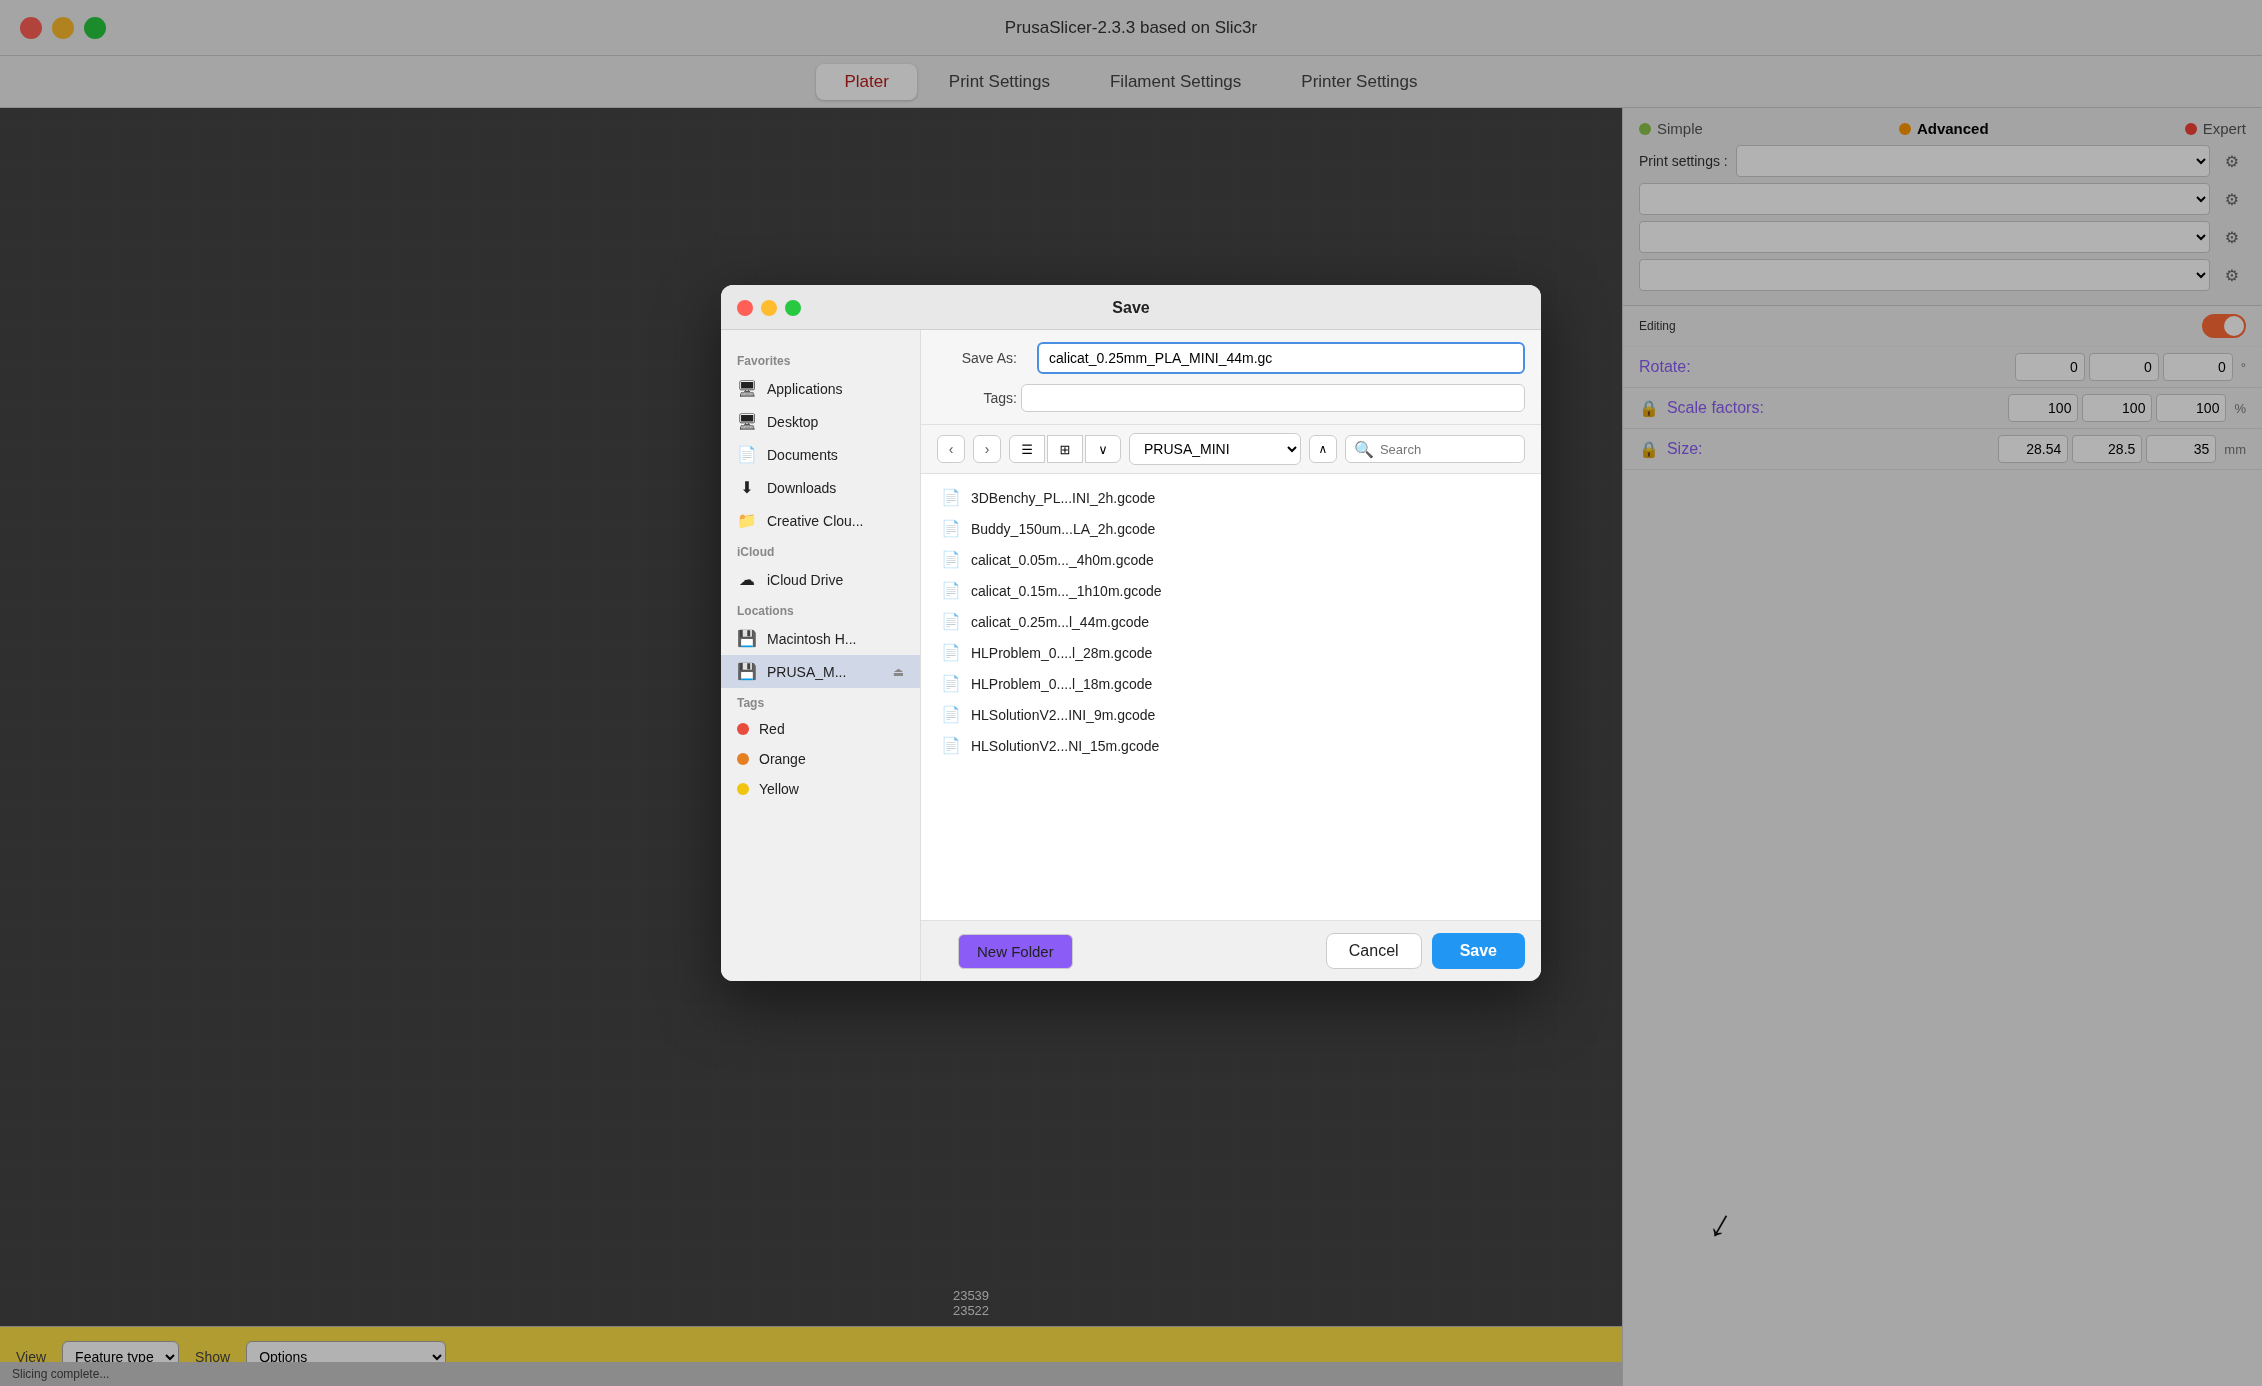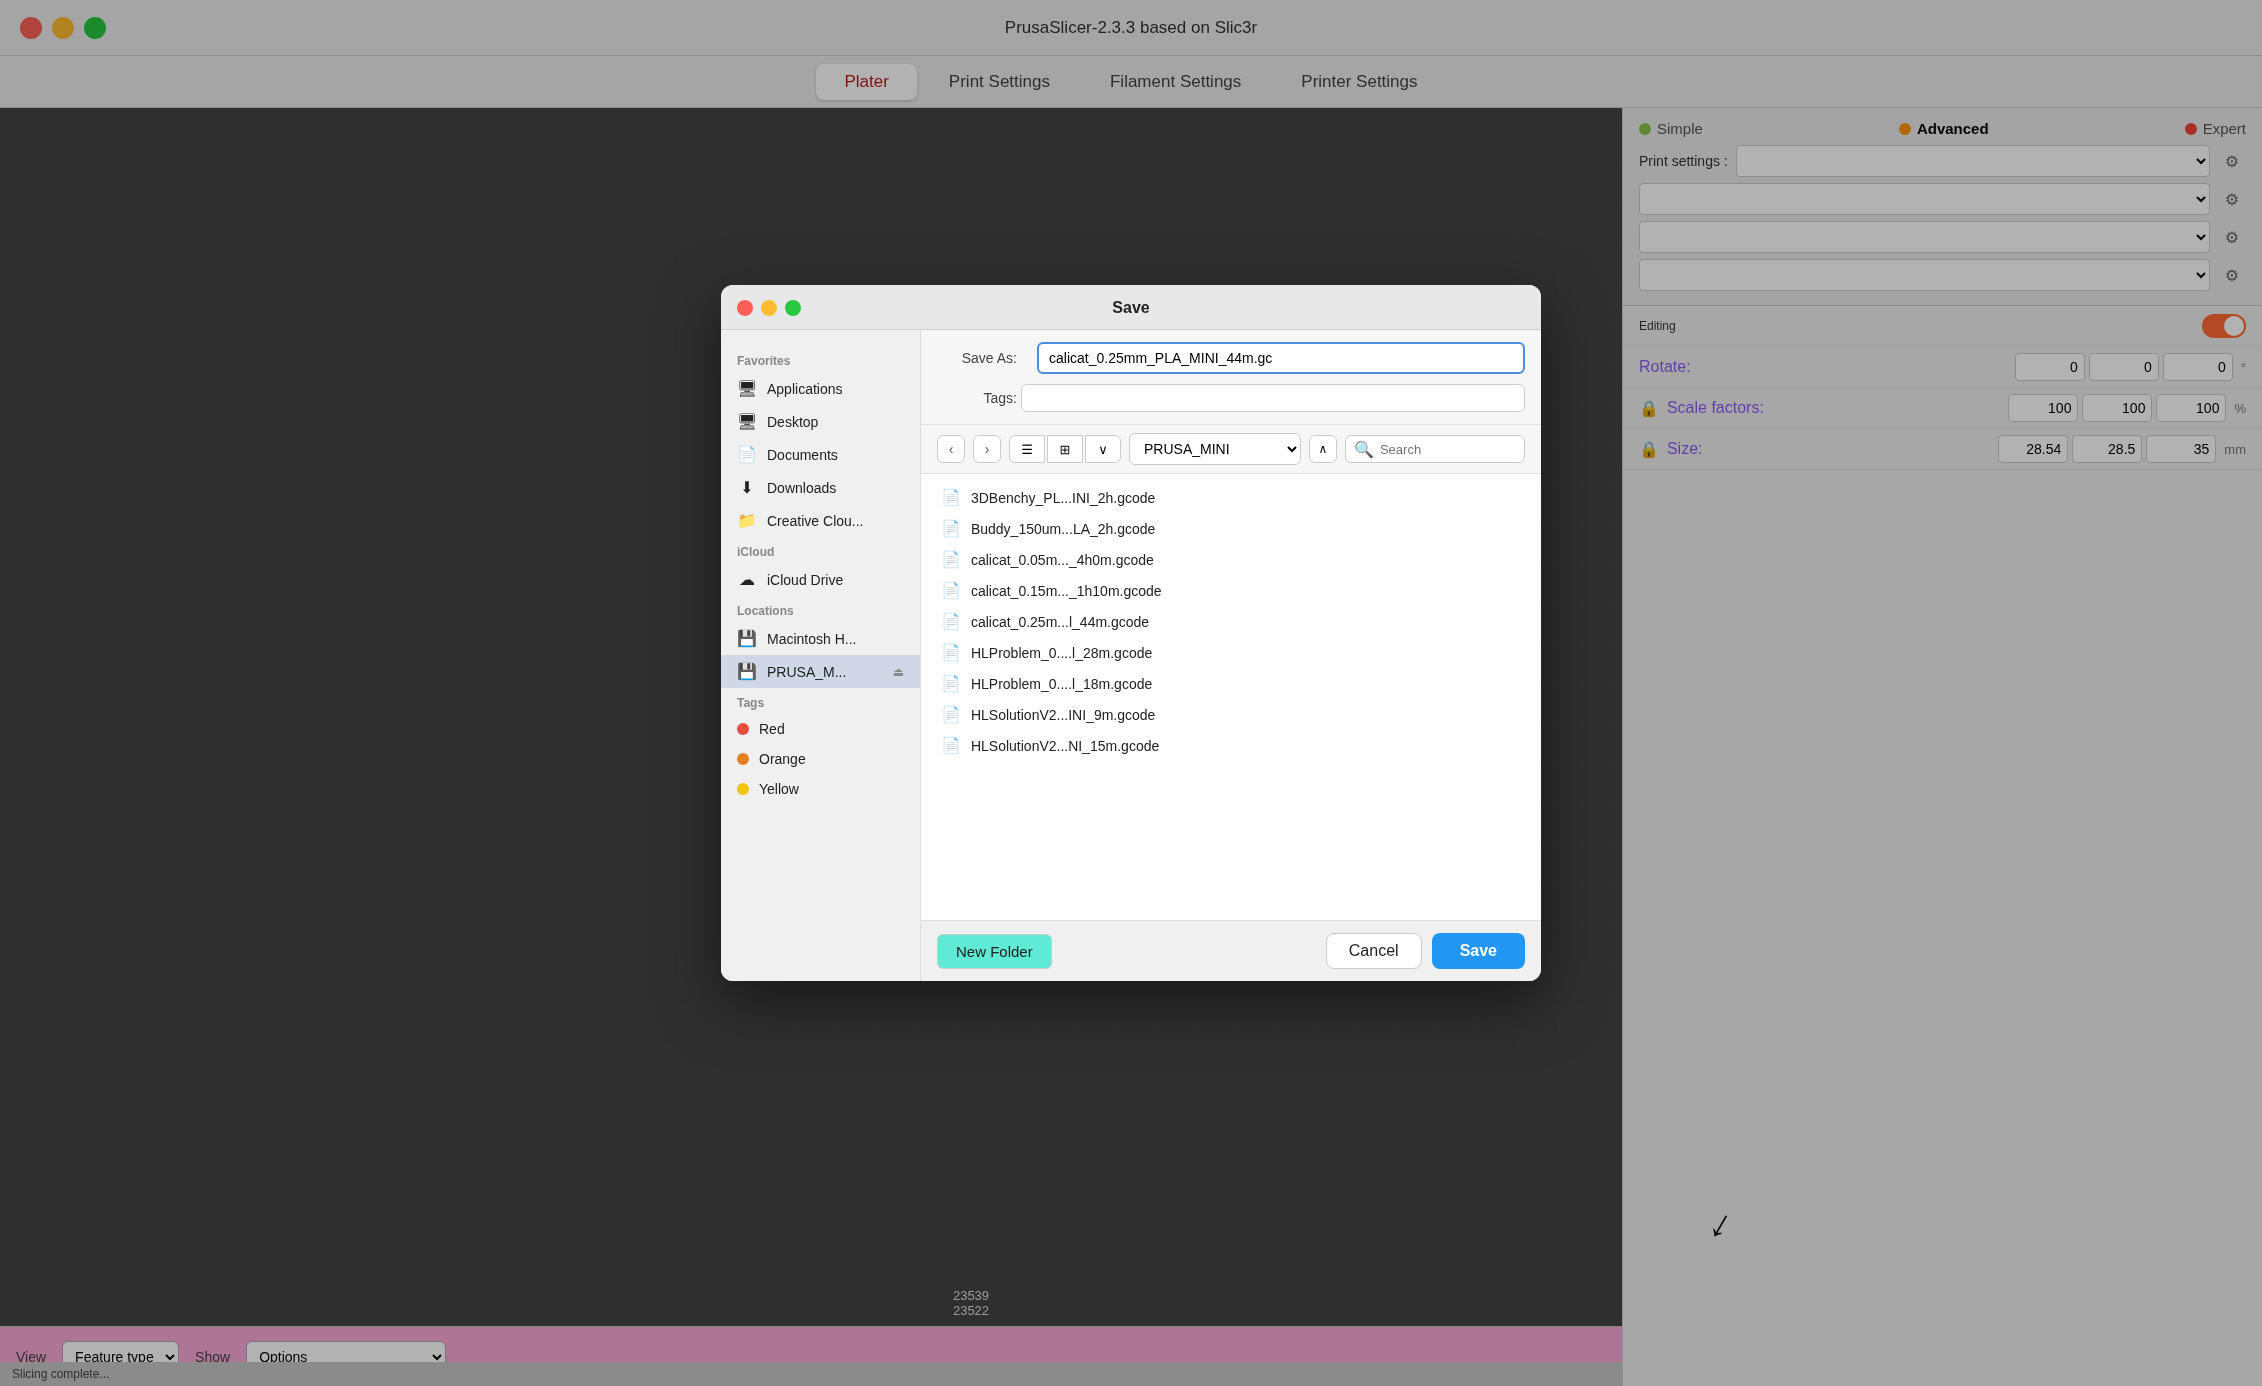--- a/index.html
+++ b/index.html
@@ -243,21 +243,21 @@
       align-items: center;
       justify-content: center;
     }
 
     
     .bottom-bar {
       position: absolute;
       bottom: 0; left: 0;
       width: calc(100% - 640px);
       height: 60px;
-      background: #f9a8d4;
+      background: #fde047;
       display: flex;
       align-items: center;
       padding: 0 16px;
       gap: 16px;
       border-top: 1px solid #bbb;
     }
     .view-label { font-size: 14px; color: #444; }
     .select-wrap {
       display: flex;
       align-items: center;
@@ -557,24 +557,25 @@
       display: flex;
       align-items: center;
       justify-content: space-between;
       border-top: 1px solid #e0e0e0;
       background: #f0f0f0;
     }
     .new-folder-btn {
       padding: 8px 18px;
       border: 1px solid #ccc;
       border-radius: 6px;
-      background: #5eead4;
+      background: #8b5cf6;
       font-size: 15px;
       cursor: pointer;
       color: #222;
+      margin-left: 21px;
     }
     .footer-right {
       display: flex;
       gap: 10px;
     }
     .cancel-btn {
       padding: 8px 22px;
       border: 1px solid #ccc;
       border-radius: 8px;
       background: white;

